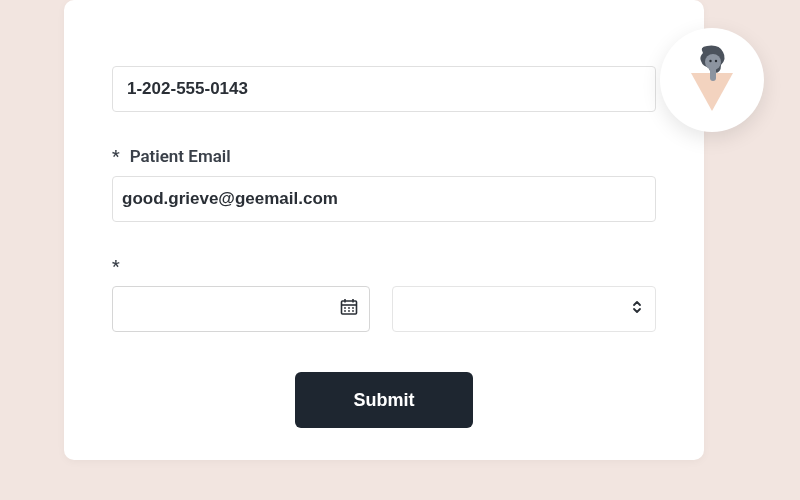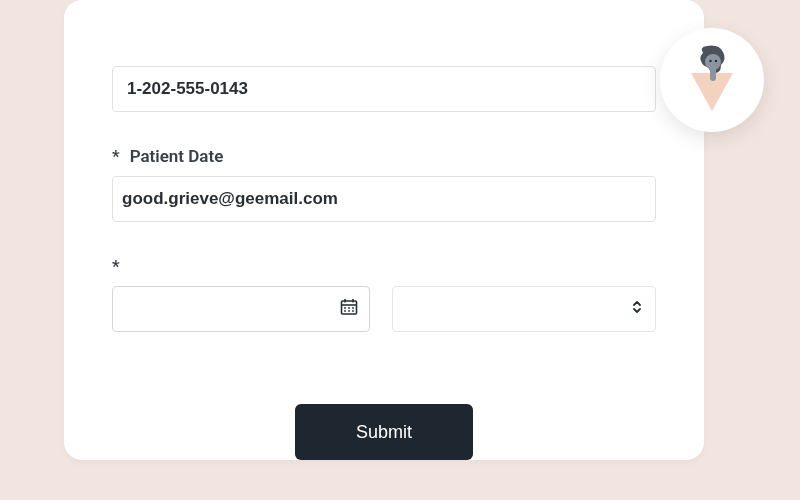--- a/index.html
+++ b/index.html
@@ -11,21 +11,21 @@
       position: relative;
       overflow: hidden;
     }
     .card {
       position: absolute;
       left: 64px;
       top: 0;
       width: 640px;
       height: 460px;
       background: #ffffff;
-      border-radius: 18px;
+      border-radius: 10px;
       box-shadow: 0 2px 8px rgba(0,0,0,0.04);
       padding: 10px 48px 40px 48px;
       overflow: hidden;
     }
     .phone-input {
       width: 100%;
       height: 46px;
       border: 1px solid #e0e0e0;
       border-radius: 4px;
       padding: 0 14px;
@@ -110,23 +110,22 @@
       margin-top: 40px;
     }
     .submit-btn {
       background: #1e2630;
       color: #ffffff;
       border: none;
       border-radius: 6px;
       width: 178px;
       height: 56px;
       font-size: 18px;
-      font-weight: 400;
+      font-weight: 700;
       cursor: pointer;
-      margin-top: 32px;
     }
     .avatar-badge {
       position: absolute;
       right: 36px;
       top: 28px;
       width: 104px;
       height: 104px;
       background: #ffffff;
       border-radius: 50%;
       box-shadow: 0 6px 20px rgba(0,0,0,0.10);
@@ -137,21 +136,21 @@
   </style>
 </head>
 <body>
 
 <div class="card">
 
   <input type="text" class="phone-input" value="1-202-555-0143" style="">
 
   <div class="field-label">
     <span class="asterisk">*</span>
-    <span>Patient Date</span>
+    <span>Patient Email</span>
   </div>
   <input type="text" class="text-input" value="good.grieve@geemail.com" style="">
 
   <div class="field-label">
     <span class="asterisk">*</span>
   </div>
 
   <div class="date-row">
     <div class="date-input-wrap">
       <input type="text" class="date-input" placeholder="" style="">

